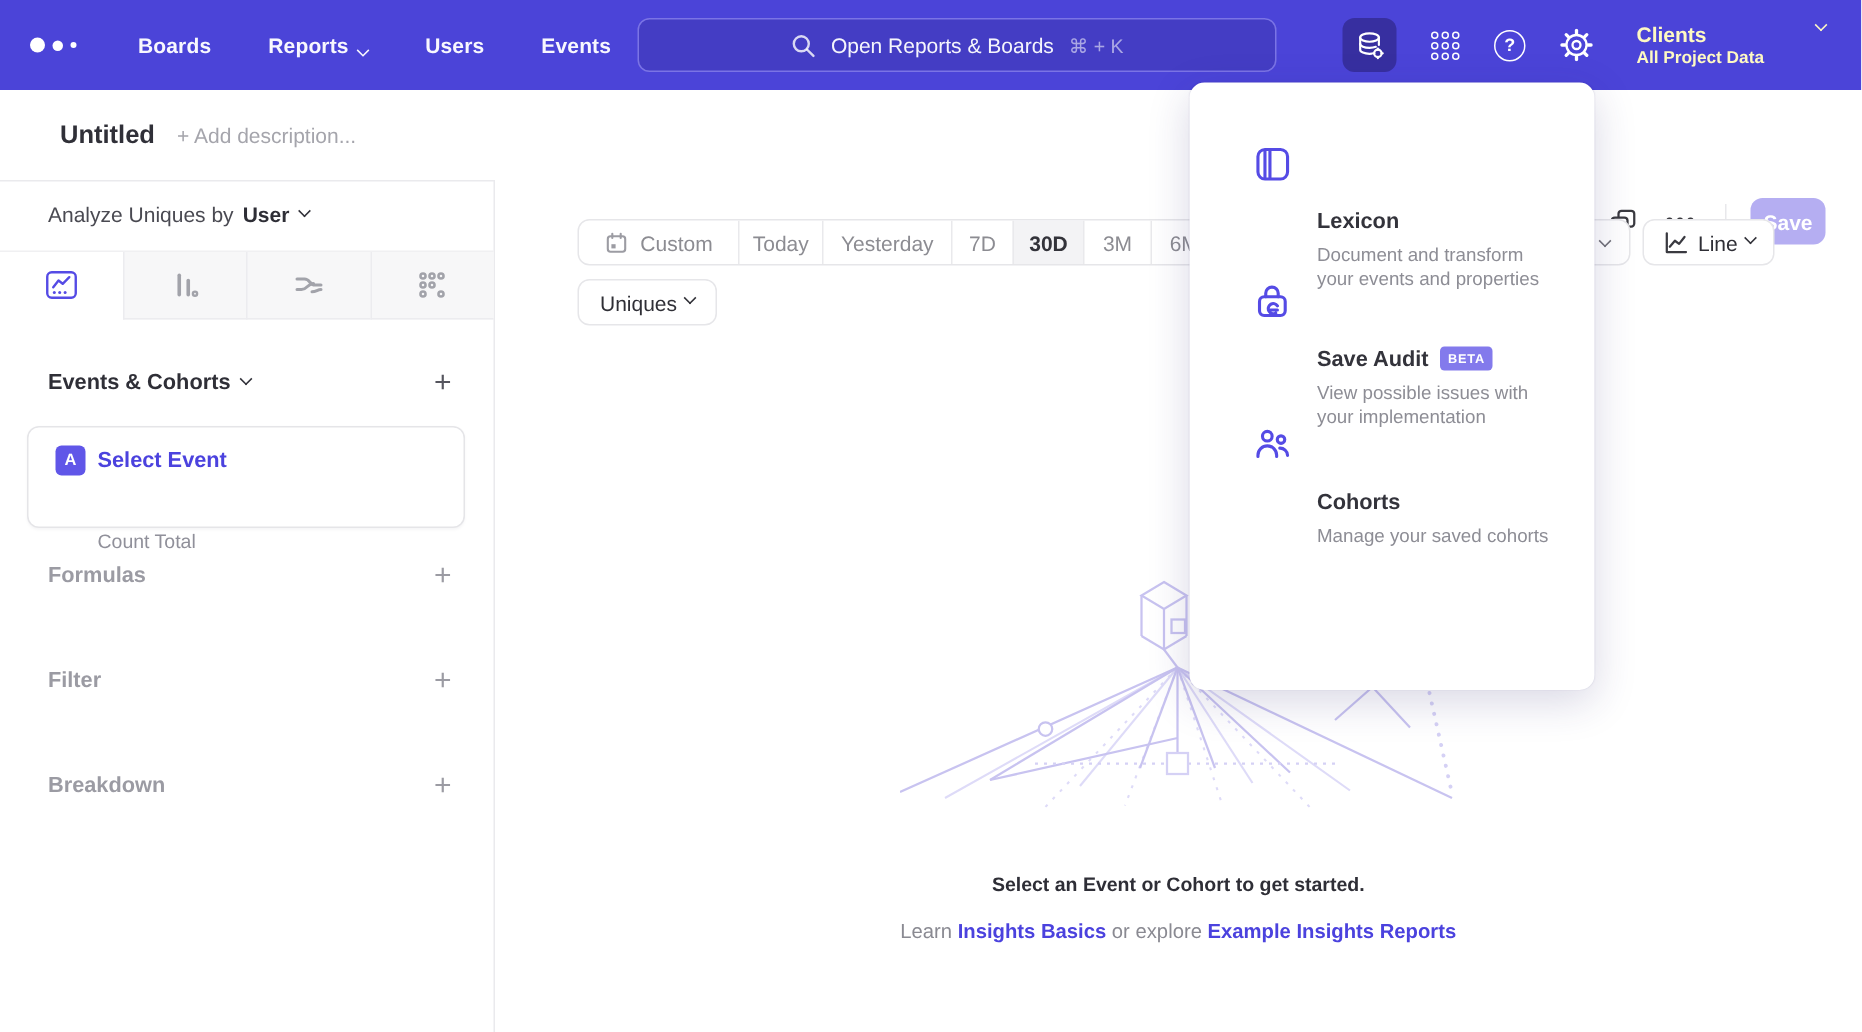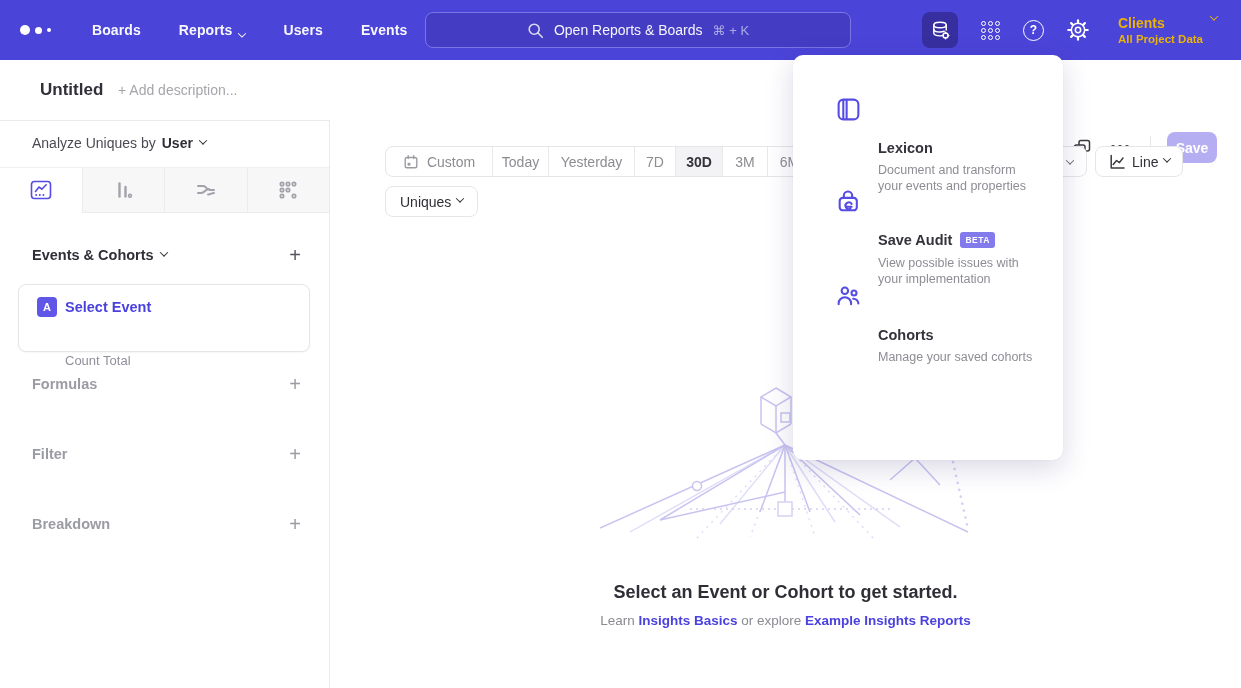--- a/index.html
+++ b/index.html
@@ -18,21 +18,21 @@
   .chev { display:inline-block; width:6px; height:6px; border-right:1.6px solid currentColor; border-bottom:1.6px solid currentColor; transform:rotate(45deg) translate(-1px,-1px); margin-left:7px; }
   .chev.up-nudge { margin-top:-3px; }
   .search-bar { position:absolute; left:425px; top:12px; width:426px; height:36px; background:#443DC4; border:1px solid #7B74E5; border-radius:8px; display:flex; align-items:center; justify-content:center; gap:10px; color:rgba(255,255,255,.95); font-size:14px; }
   .search-bar .shortcut { color:rgba(255,255,255,.55); font-size:13px; }
   .nav-right { position:absolute; right:24px; top:0; height:60px; display:flex; align-items:center; gap:23px; }
   .icon-btn { display:grid; place-items:center; }
   .db-btn { width:36px; height:36px; border-radius:8px; background:#372FA0; }
   .apps-grid { display:grid; grid-template-columns:repeat(3,5px); grid-auto-rows:5px; gap:2px; }
   .apps-grid i { width:5px; height:5px; border:1.4px solid #fff; border-radius:50%; display:block; }
   .help-circ { width:21px; height:21px; border:1.7px solid #fff; border-radius:50%; display:grid; place-items:center; color:#fff; font-size:12px; font-weight:700; }
-  .project { display:flex; align-items:flex-start; gap:1px; color:#eab308; margin-left:6px; }
+  .project { display:flex; align-items:flex-start; gap:28px; color:#fef9c3; margin-left:6px; }
   .project .p-name { font-size:14px; font-weight:700; line-height:17px; }
   .project .p-scope { font-size:11.5px; font-weight:700; line-height:14px; }
 
   
   .rheader { position:absolute; top:60px; left:0; right:0; height:60px; background:#fff; }
   .r-title { position:absolute; left:40px; top:50%; transform:translateY(-50%); font-size:17px; font-weight:700; color:#303038; }
   .r-desc { position:absolute; left:118px; top:50%; transform:translateY(-50%); font-size:14px; color:#A5A5AC; }
   .copy-btn { position:absolute; left:1071px; top:77px; }
   .more-btn { position:absolute; left:1111px; top:85px; display:flex; gap:3.5px; }
   .more-btn i { width:3.5px; height:3.5px; border-radius:50%; background:#3A3A40; display:block; }
@@ -72,21 +72,21 @@
   .menu-item { position:absolute; left:14px; width:242px; display:flex; gap:16px; padding:12px 6px 12px 28px; border-radius:6px; }
   .menu-item.hovered { background:#F1F1F3; padding-top:20px; height:109px; }
   .mi-icon { flex:none; width:27px; padding-top:1px; }
   .mi-text { width:176px;margin-top:44px; }
   .mi-title { font-size:14.5px; font-weight:700; color:#33333B; }
   .mi-desc { display:block; margin-top:6px; font-size:12.5px; line-height:15.5px; color:#8D8D95; }
   .beta-badge { display:inline-block; margin-left:8px; transform:translateY(-2px); background:#837AEC; color:#fff; font-size:8.5px; font-weight:700; letter-spacing:.5px; padding:3px 5px; border-radius:3px; }
 
   
   .wireframe { position:absolute; left:600px; top:382px; z-index:0; }
-  .empty-title { position:absolute; left:330px; right:0; top:582px; text-align:center; font-size:18px; font-weight:700; color:#2E2E36; }
+  .empty-title { position:absolute; left:330px; right:0; top:582px; text-align:center; font-size:13px; font-weight:700; color:#2E2E36; }
   .empty-sub { position:absolute; left:330px; right:0; top:613px; text-align:center; font-size:13.5px; color:#8A8A92; }
   .empty-sub .link { color:#4B42DE; font-weight:700; cursor:default; }
   svg { display:block; }
 </style>
 </head>
 <body>
 
 <div class="app">
 
   <div class="navbar">

